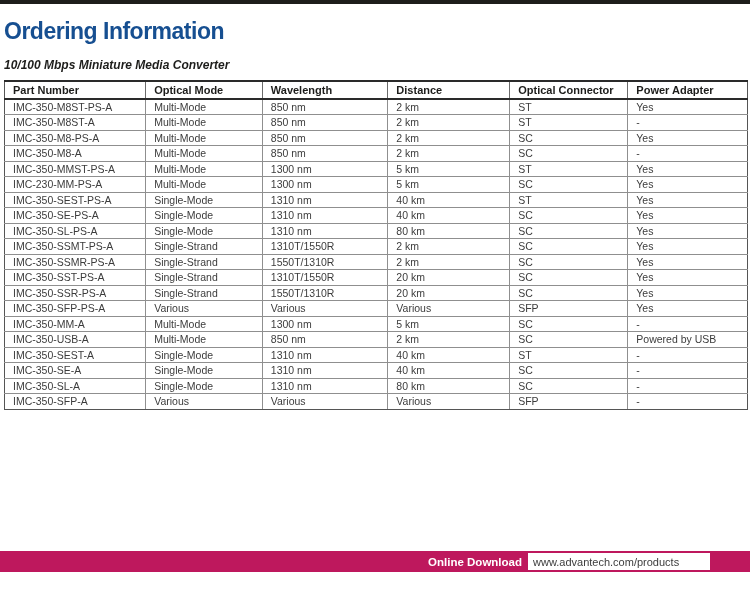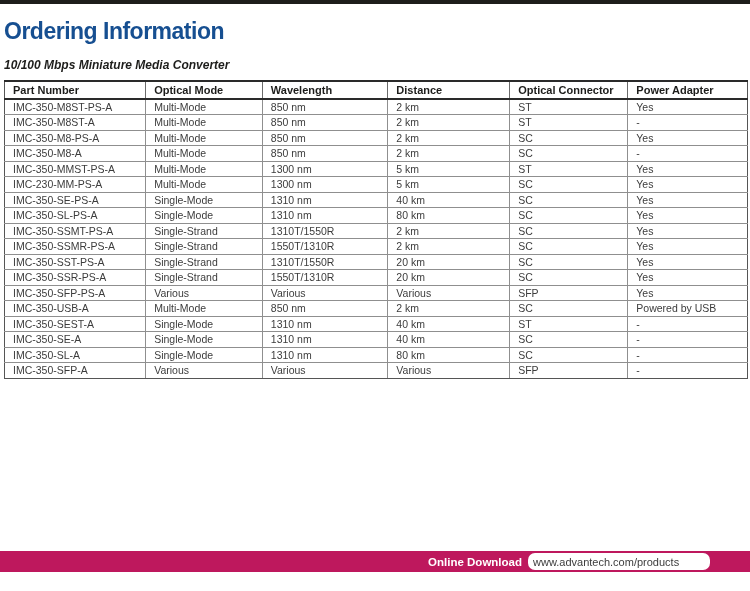--- a/index.html
+++ b/index.html
@@ -72,21 +72,20 @@
   .footer-badge-label {
     color: #ffffff; font-size: 11.5px; font-weight: bold;
     margin-right: 6px;
     white-space: nowrap;
   }
   .footer-url-box {
     background: #ffffff;
     width: 182px; height: 17px;
     display: flex; align-items: center;
     padding-left: 5px;
-    border-radius: 7px;
   }
   .footer-url-text {
     font-size: 11px; color: #3c3c3c;
     white-space: nowrap;
   }
 </style>
 </head>
 <body>
 
 <div class="top-rule"></div>
@@ -157,20 +156,28 @@
       </tr>
       <tr>
         <td>IMC-230-MM-PS-A</td>
         <td>Multi-Mode</td>
         <td>1300 nm</td>
         <td>5 km</td>
         <td>SC</td>
         <td>Yes</td>
       </tr>
       <tr>
+        <td>IMC-350-SEST-PS-A</td>
+        <td>Single-Mode</td>
+        <td>1310 nm</td>
+        <td>40 km</td>
+        <td>ST</td>
+        <td>Yes</td>
+      </tr>
+      <tr>
         <td>IMC-350-SE-PS-A</td>
         <td>Single-Mode</td>
         <td>1310 nm</td>
         <td>40 km</td>
         <td>SC</td>
         <td>Yes</td>
       </tr>
       <tr>
         <td>IMC-350-SL-PS-A</td>
         <td>Single-Mode</td>
@@ -211,20 +218,28 @@
         <td>SC</td>
         <td>Yes</td>
       </tr>
       <tr>
         <td>IMC-350-SFP-PS-A</td>
         <td>Various</td>
         <td>Various</td>
         <td>Various</td>
         <td>SFP</td>
         <td>Yes</td>
+      </tr>
+      <tr>
+        <td>IMC-350-MM-A</td>
+        <td>Multi-Mode</td>
+        <td>1300 nm</td>
+        <td>5 km</td>
+        <td>SC</td>
+        <td>-</td>
       </tr>
       <tr>
         <td>IMC-350-USB-A</td>
         <td>Multi-Mode</td>
         <td>850 nm</td>
         <td>2 km</td>
         <td>SC</td>
         <td>Powered by USB</td>
       </tr>
       <tr>

